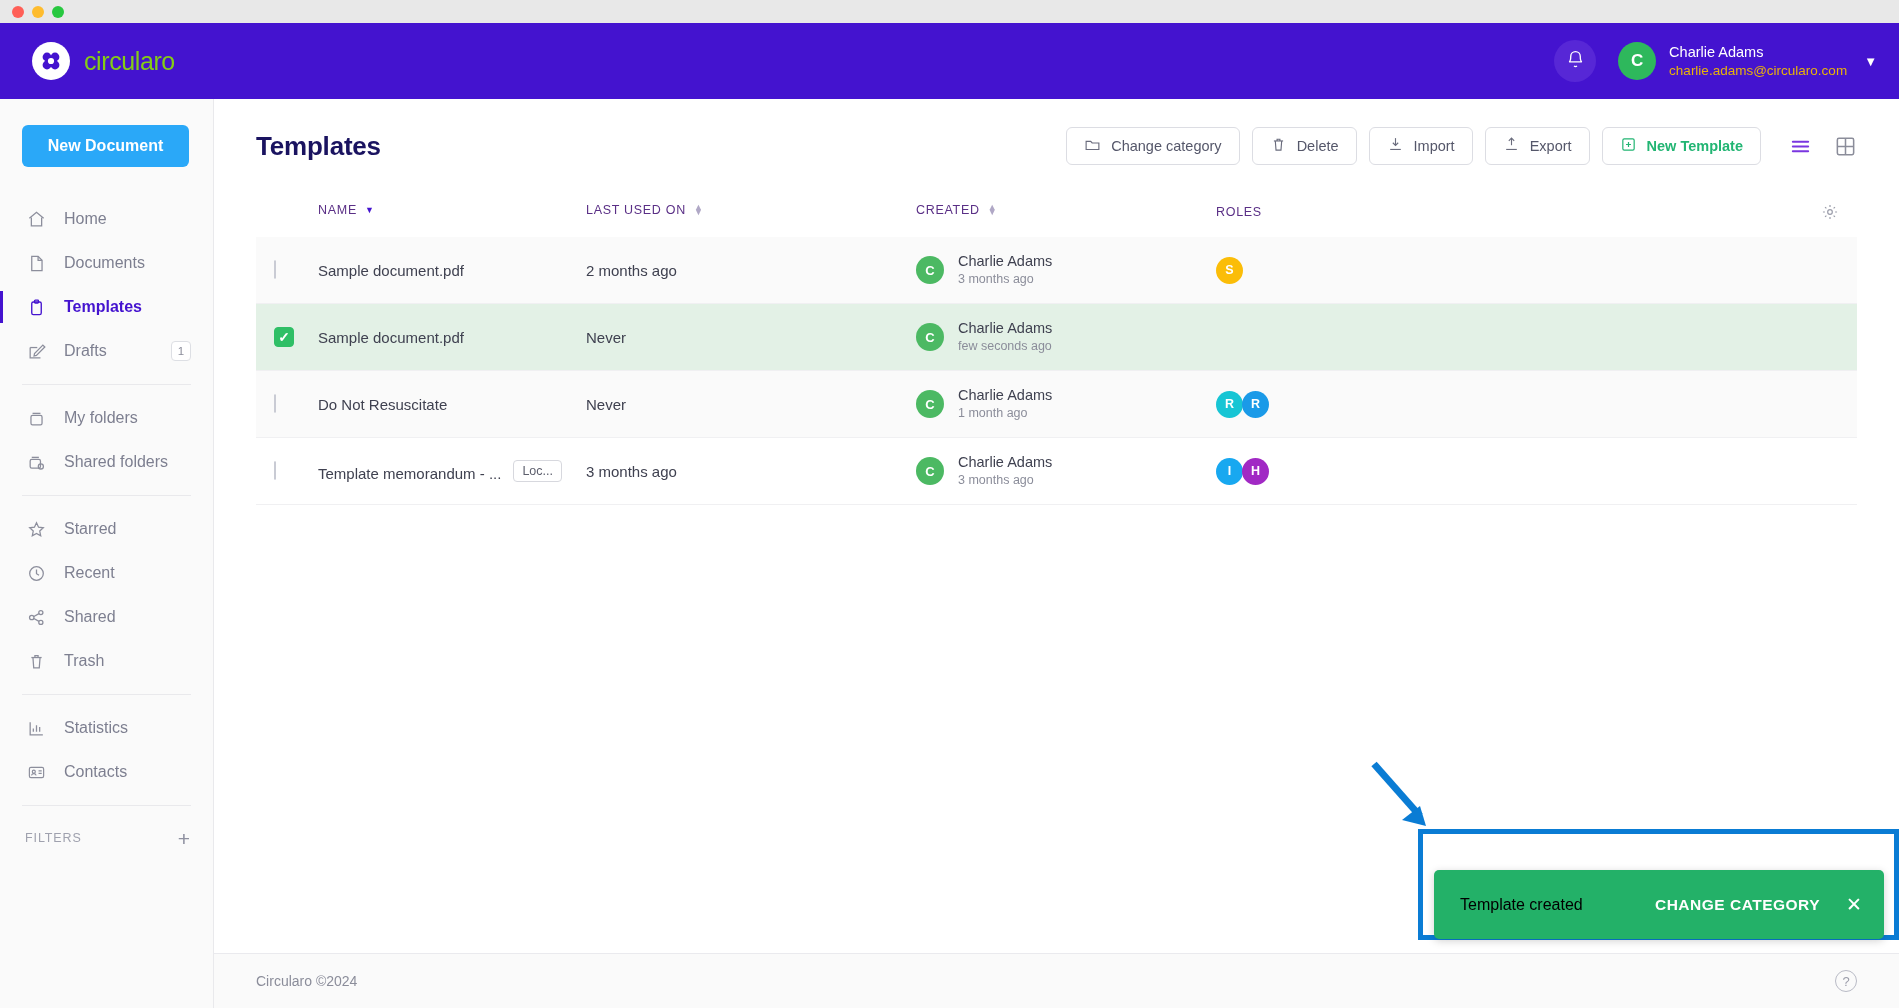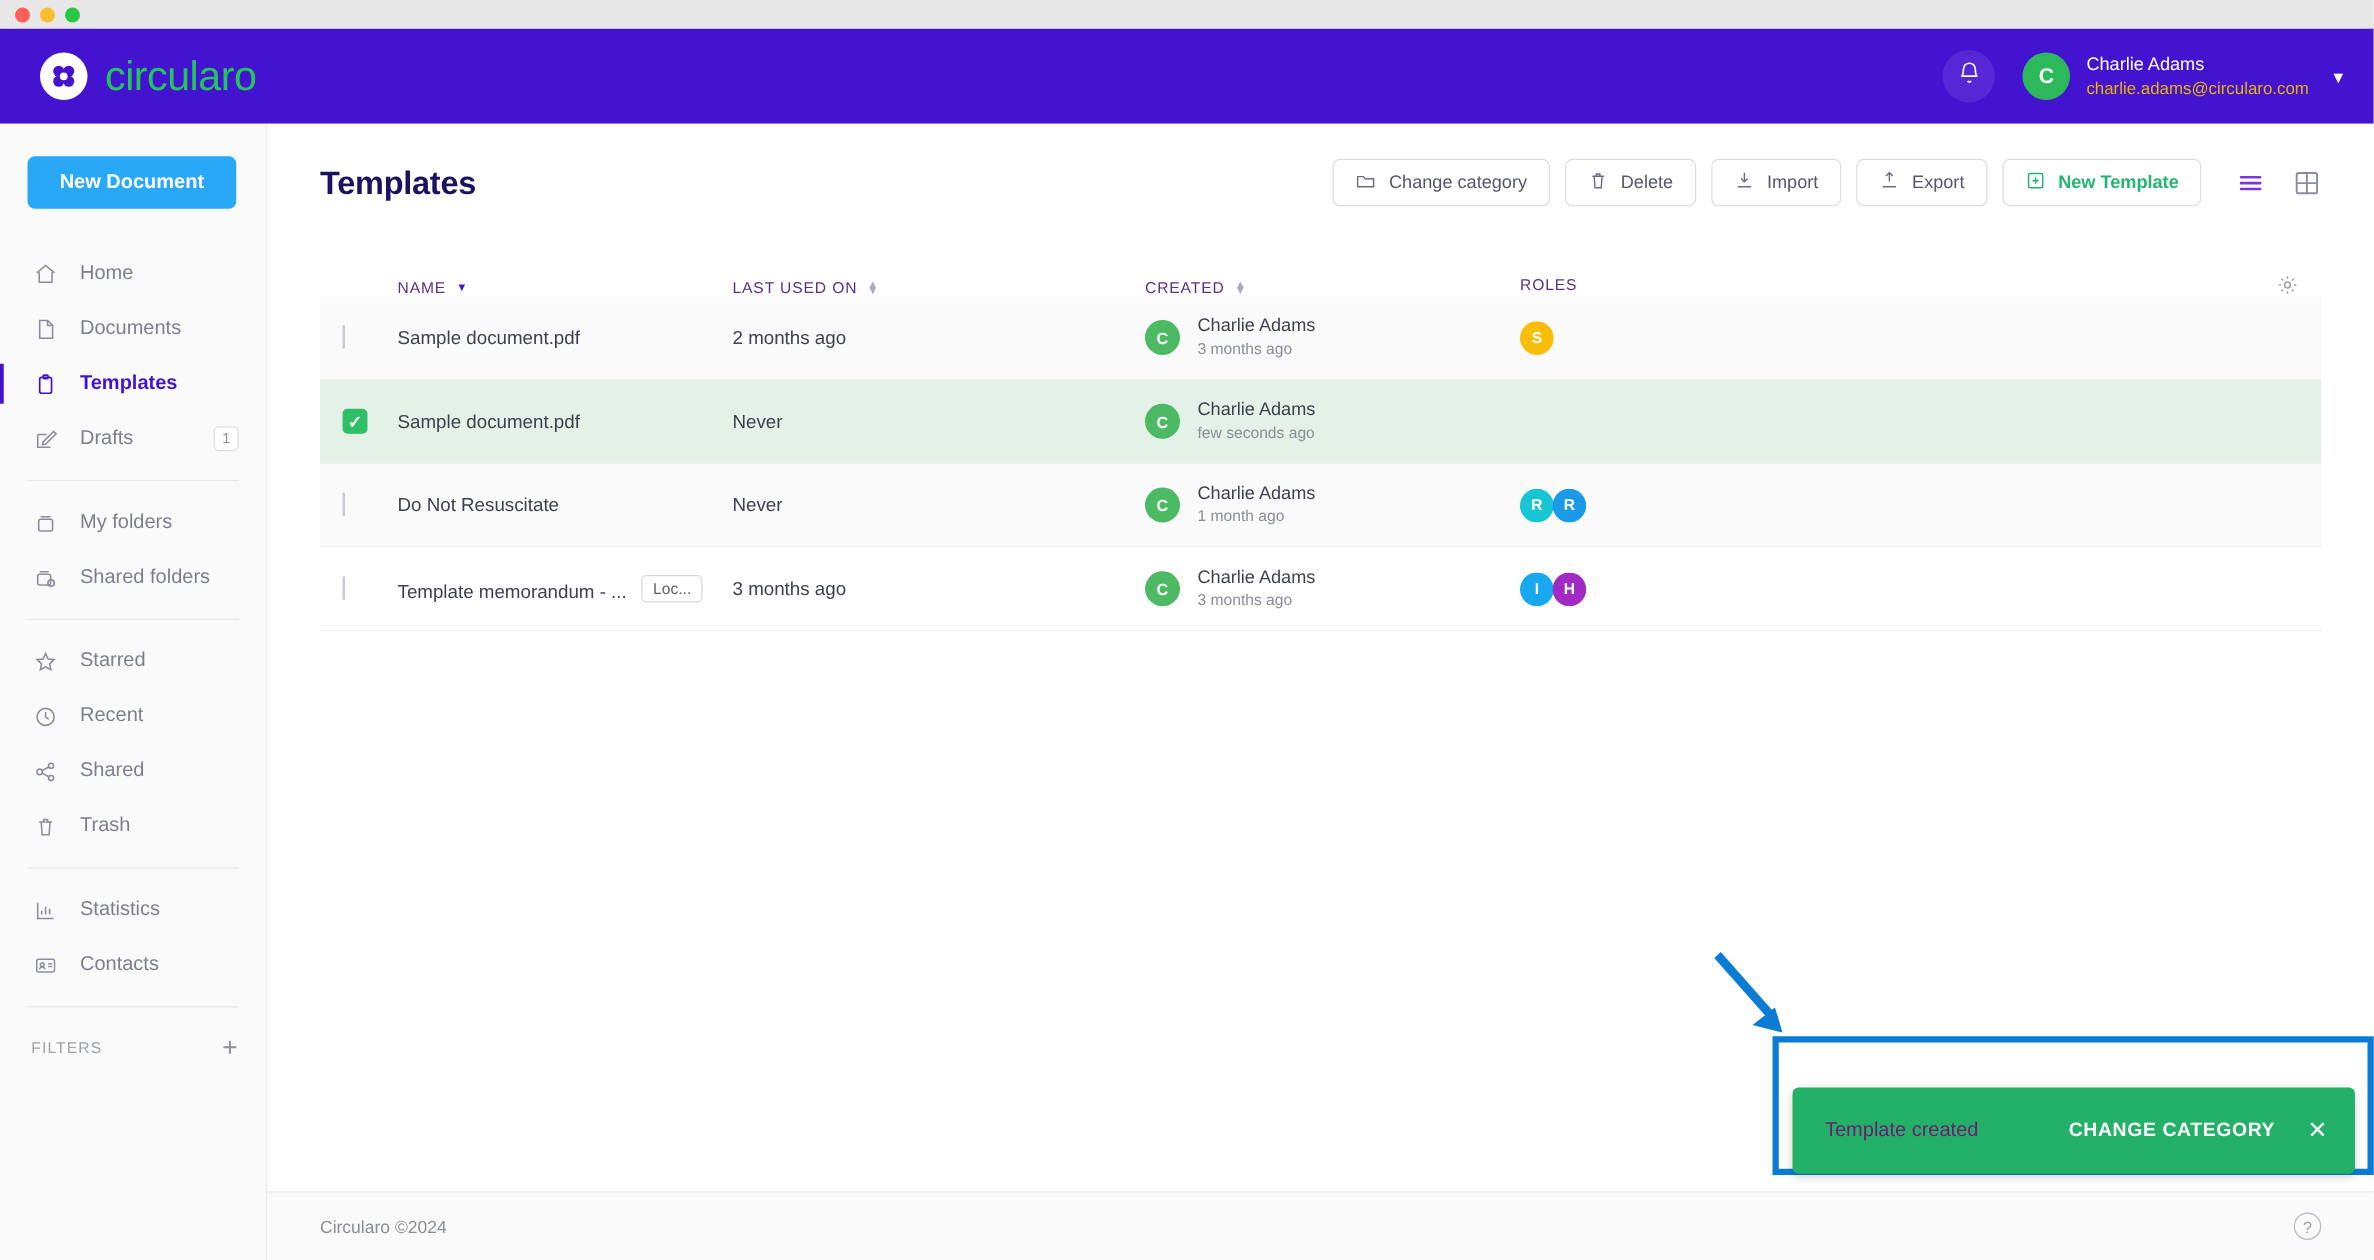--- a/index.html
+++ b/index.html
@@ -21,21 +21,21 @@
   .appbar {
     height:76px; background:#4413cf; display:flex; align-items:center;
     padding:0 22px 0 32px; position:relative;
   }
   .brand { display:flex; align-items:center; gap:14px; width:182px; }
   .brand-mark {
     width:38px; height:38px; border-radius:50%; background:#fff;
     display:flex; align-items:center; justify-content:center; flex:none;
   }
   .brand-mark svg { display:block; }
-  .brand-name { color:#22c55e; font-size:33px; letter-spacing:-.4px; font-weight:400; }
+  .brand-name { color:#84cc16; font-size:25px; letter-spacing:-.4px; font-weight:400; }
 
   .searchbox {
     margin-left:56px; width:573px; height:43px; background:#5a2ada;
     border-radius:7px; display:flex; align-items:center; padding:0 18px; gap:14px;
     cursor:text;
   }
   .searchbox .ph { color:#cfc0f5; font-size:16px; }
 
   .appbar-right {
     margin-left:auto; display:flex; align-items:center; gap:22px;
@@ -105,21 +105,21 @@
     padding:0 17px; display:flex; align-items:center; gap:10px;
     font-size:14.5px; color:#55576a; font-family:inherit; cursor:pointer; white-space:nowrap;
   }
   .tbtn.green { color:#22b573; border-color:#dcdde3; font-weight:700; }
   .viewtoggle { display:flex; align-items:center; gap:22px; margin-left:16px; }
   .vicon { cursor:pointer; display:flex; }
 
   
   .table { margin:38px 42px 0 42px; }
   .thead {
-    display:flex; align-items:flex-end; height:34px; padding:0 18px;
+    display:flex; align-items:flex-start; height:34px; padding:0 18px;
     font-size:12.5px; letter-spacing:.7px; color:#5a2f86;
   }
   .th { display:flex; align-items:center; gap:8px; cursor:pointer; }
   .c-check { width:44px; flex:none; }
   .c-name  { width:268px; flex:none; }
   .c-last  { width:330px; flex:none; }
   .c-created { width:300px; flex:none; }
   .c-roles { flex:1; }
   .sort-caret { color:#4413cf; font-size:9px; }
   .sort-updown { display:flex; flex-direction:column; line-height:.6; color:#b0a8c6; font-size:9px; }
@@ -176,21 +176,21 @@
   .annot-arrow { position:absolute; left:1370px; top:760px; pointer-events:none; }
   .annot-box {
     position:absolute; left:1418px; top:829px; width:481px; height:111px;
     border:5px solid #0a7cd4; background:#fff; box-sizing:border-box;
   }
   .toast {
     position:absolute; left:1434px; top:870px; width:450px; height:69px;
     background:#23b168; border-radius:5px; display:flex; align-items:center;
     padding:0 22px 0 26px; box-shadow:0 2px 8px rgba(0,0,0,.18);
   }
-  .toast-msg { color:#701a75; font-size:16px; }
+  .toast-msg { color:#000000; font-size:16px; }
   .toast-action {
     margin-left:auto; color:#fff; font-size:15.5px; font-weight:700;
     letter-spacing:.5px; cursor:pointer;
   }
   .toast-close { margin-left:26px; color:#fff; font-size:19px; cursor:pointer; line-height:1; }
 </style>
 </head>
 <body>
 
 <div class="titlebar">

